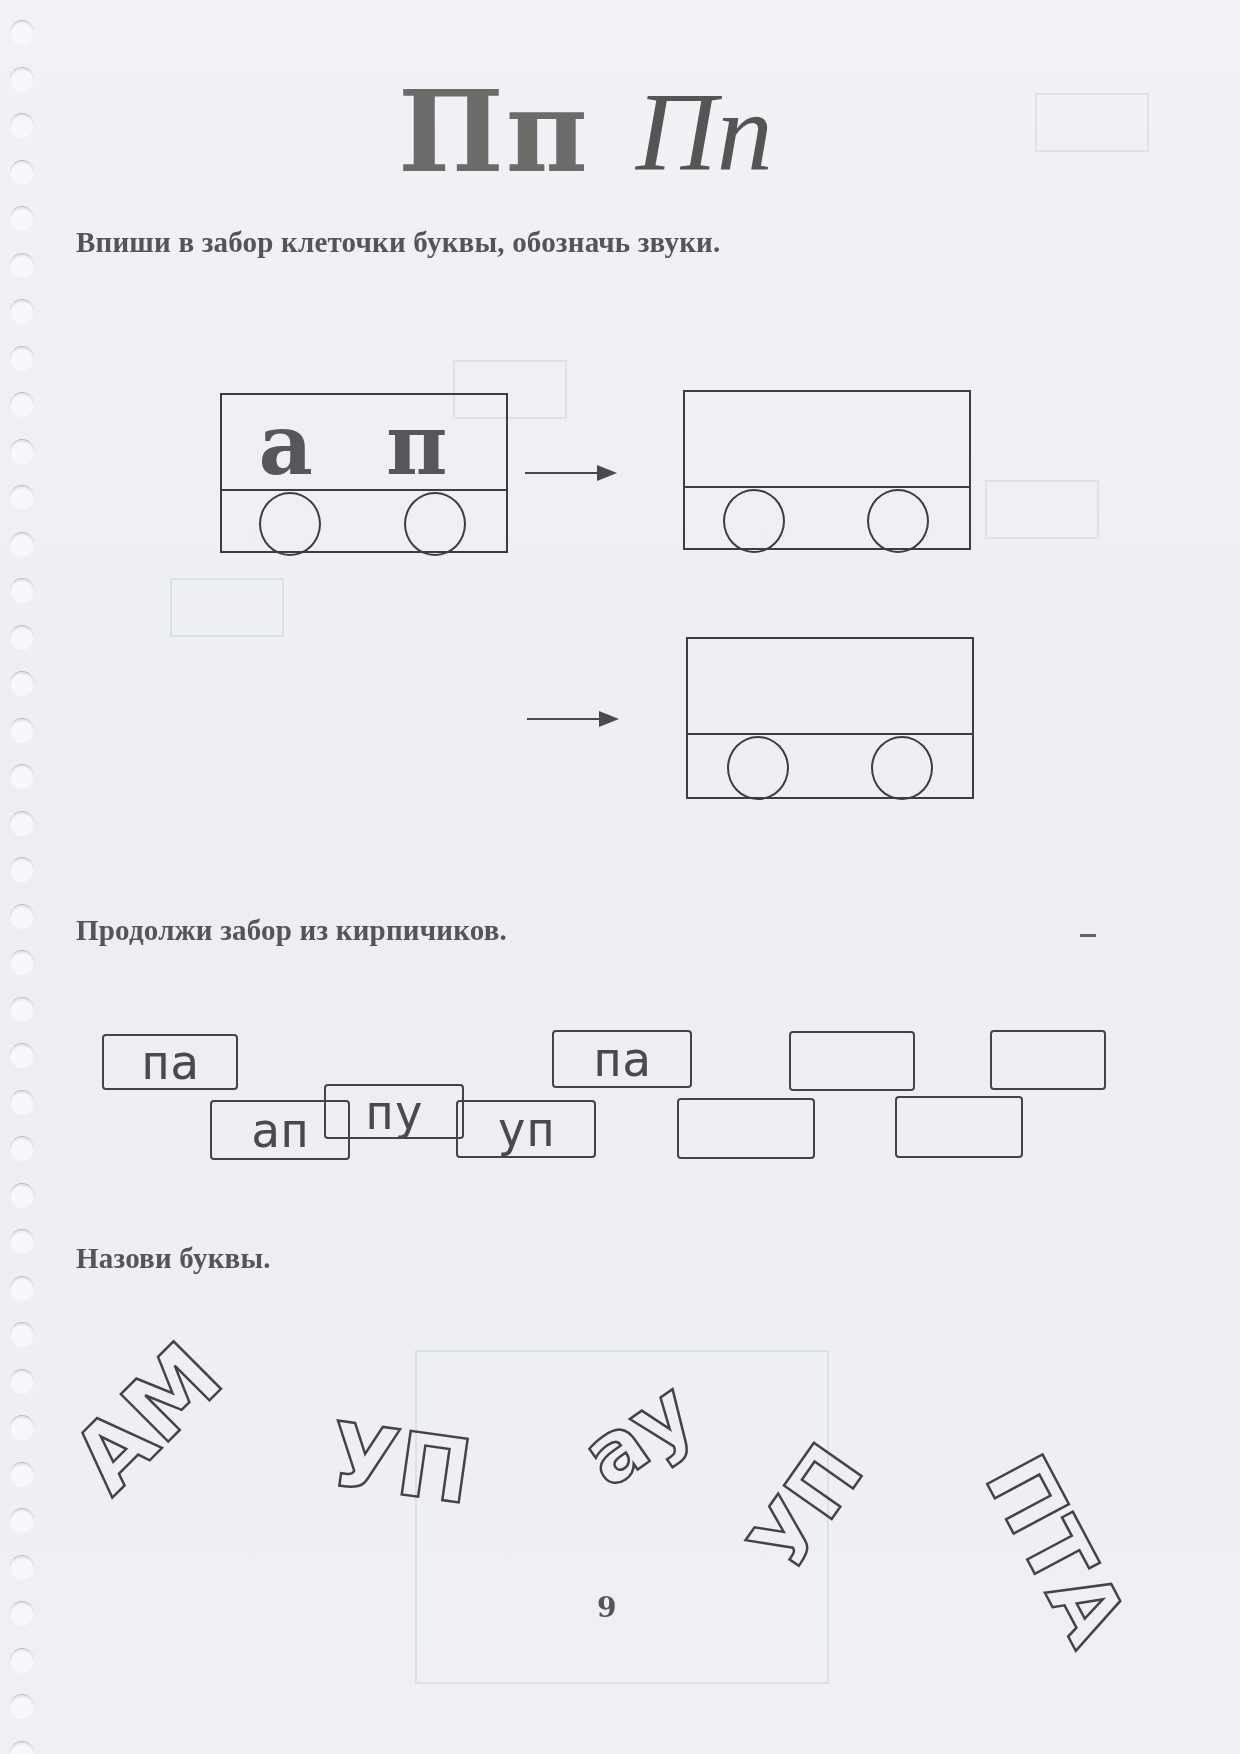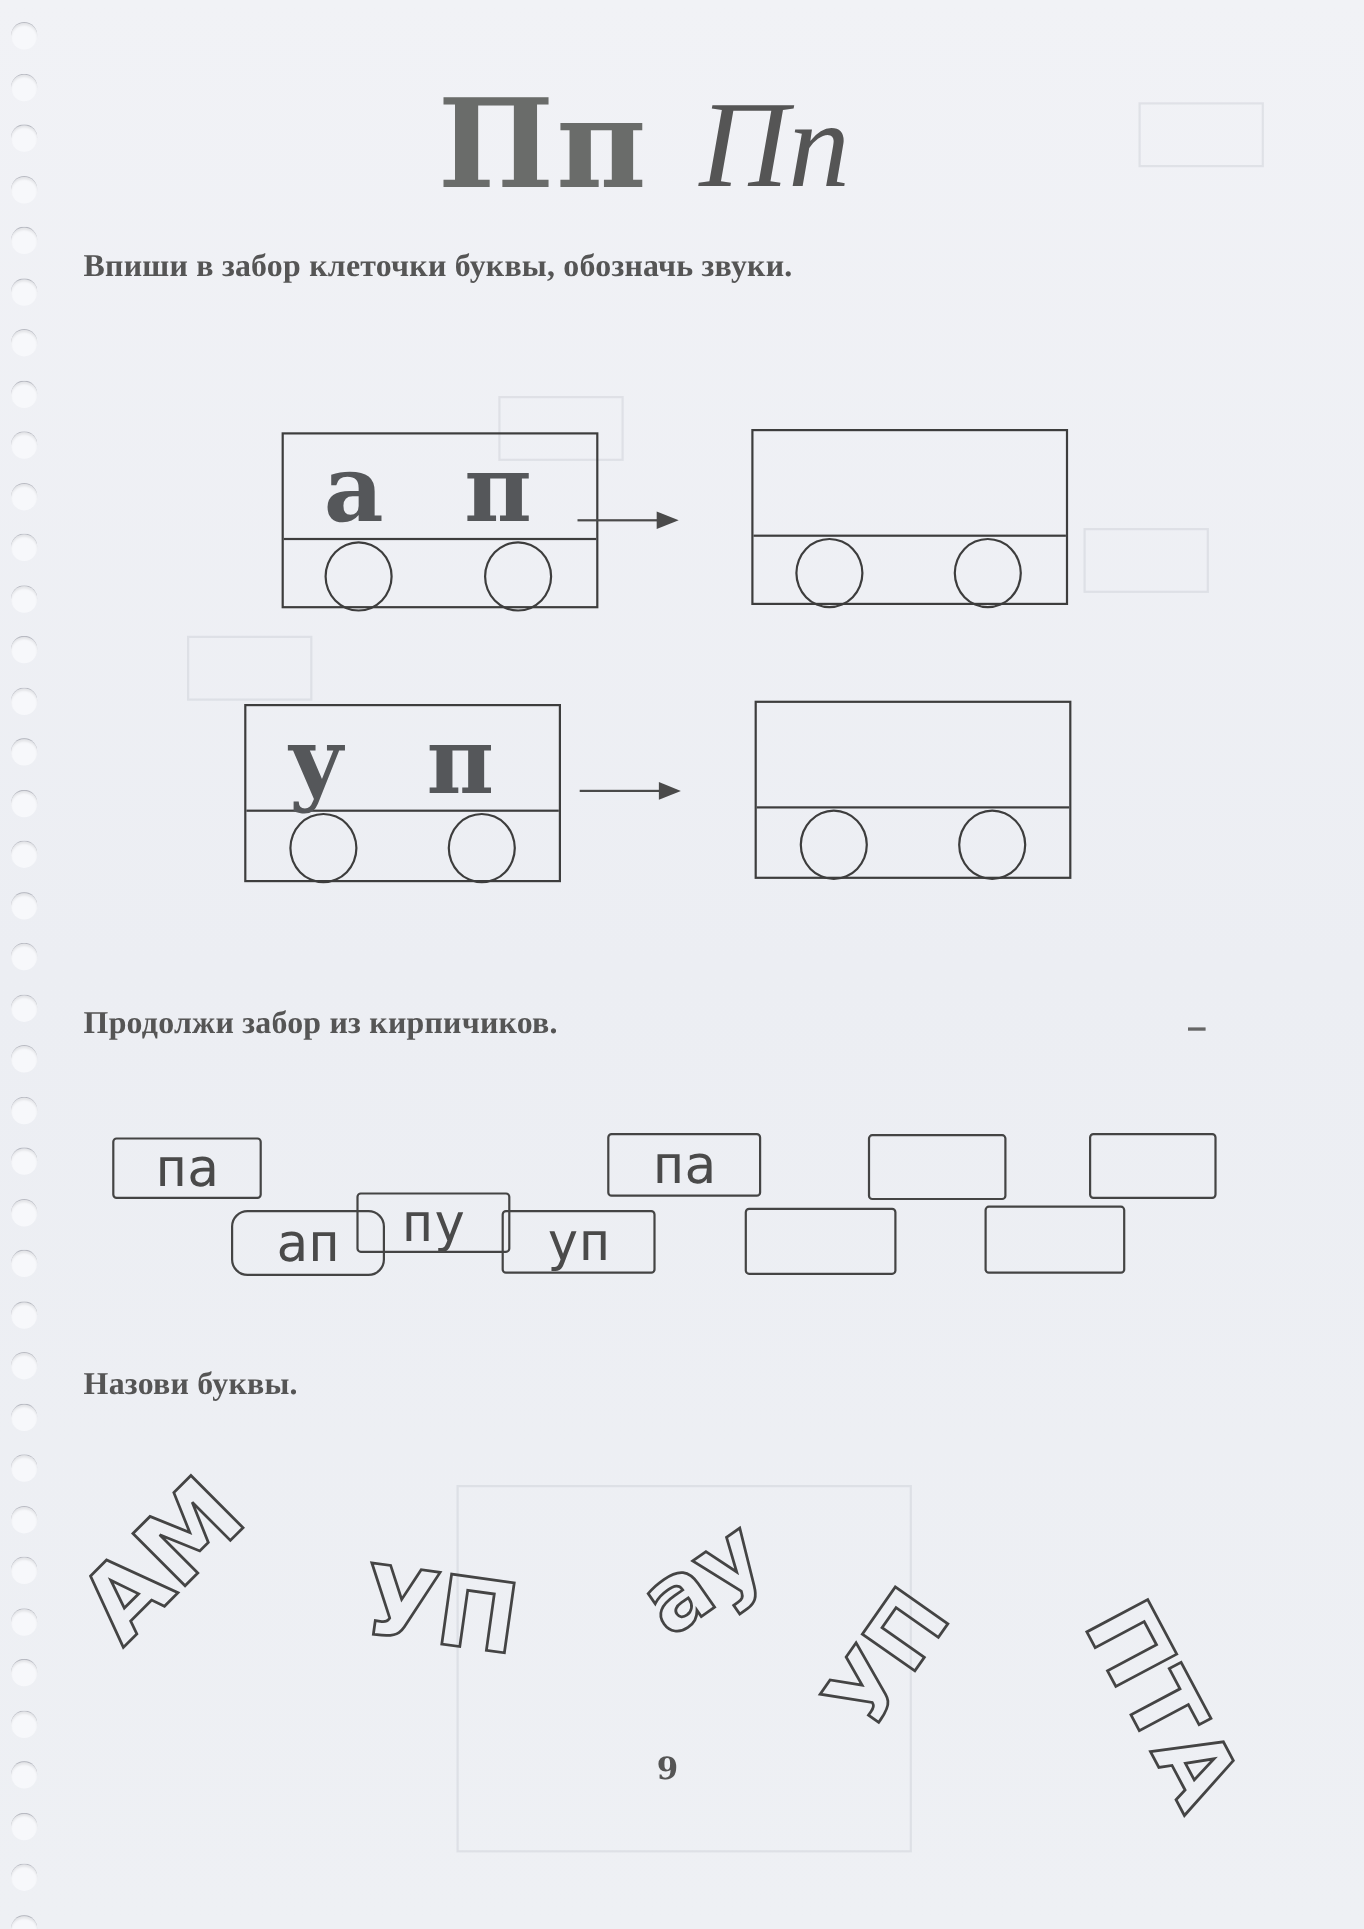--- a/index.html
+++ b/index.html
@@ -94,62 +94,55 @@
 
   <div class="title">
     <span class="title-print">Пп</span>
     <span class="title-script">Пп</span>
   </div>
 
   <div class="instr" style="top:220px;">
     <div>Впиши в забор клеточки буквы, обозначь звуки.</div>
   </div>
 
-  <div class="wagon" style="left:220px;top:393px;width:284px;height:156px;margin-left:36px;">
+  <div class="wagon" style="left:220px;top:393px;width:284px;height:156px;">
     <div class="top" style="height:94px;">
       <span class="letters">а п</span>
     </div>
     <div class="circle" style="left:37px;top:97px;"></div>
     <div class="circle" style="left:182px;top:97px;"></div>
   </div>
   <div class="arrow" style="left:525px;top:472px;width:88px;"></div>
   <div class="wagon" style="left:683px;top:390px;width:284px;height:156px;">
     <div class="top" style="height:94px;">
       <span class="letters"></span>
     </div>
     <div class="circle" style="left:38px;top:97px;"></div>
     <div class="circle" style="left:182px;top:97px;"></div>
   </div>
 
-  <div class="wagon" style="left:222px;top:640px;width:284px;height:158px;">
-    <div class="top" style="height:94px;">
-      <span class="letters">у п</span>
-    </div>
-    <div class="circle" style="left:39px;top:97px;"></div>
-    <div class="circle" style="left:183px;top:97px;"></div>
-  </div>
   <div class="arrow" style="left:527px;top:718px;width:88px;"></div>
   <div class="wagon" style="left:686px;top:637px;width:284px;height:158px;">
     <div class="top" style="height:94px;">
       <span class="letters"></span>
     </div>
     <div class="circle" style="left:39px;top:97px;"></div>
     <div class="circle" style="left:183px;top:97px;"></div>
   </div>
 
   <div class="instr" style="top:908px;">Продолжи забор из кирпичиков.</div>
   <div style="position:absolute;left:1080px;top:934px;width:16px;height:3px;background:#666;"></div>
 
   <div class="brick" style="left:102px;top:1034px;width:132px;height:52px;">па</div>
   <div class="brick" style="left:324px;top:1084px;width:136px;height:51px;">пу</div>
   <div class="brick" style="left:552px;top:1030px;width:136px;height:54px;">па</div>
   <div class="brick" style="left:789px;top:1031px;width:122px;height:56px;"></div>
   <div class="brick" style="left:990px;top:1030px;width:112px;height:56px;"></div>
 
-  <div class="brick" style="left:210px;top:1100px;width:136px;height:56px;border-radius:15px;">ап</div>
+  <div class="brick" style="left:210px;top:1100px;width:136px;height:56px;">ап</div>
   <div class="brick" style="left:456px;top:1100px;width:136px;height:54px;">уп</div>
   <div class="brick" style="left:677px;top:1098px;width:134px;height:57px;"></div>
   <div class="brick" style="left:895px;top:1096px;width:124px;height:58px;"></div>
 
   <div class="instr" style="top:1236px;text-align:right;">Назови буквы.</div>
 
   <div class="rot-letters outline" style="left:90px;top:1430px;font-size:92px;transform:rotate(-45deg);transform-origin:left center;">АМ</div>
   <div class="rot-letters outline" style="left:330px;top:1420px;font-size:88px;transform:rotate(8deg);">УП</div>
   <div class="rot-letters outline" style="left:582px;top:1392px;font-size:84px;transform:rotate(-35deg);">ау</div>
   <div class="rot-letters outline" style="left:770px;top:1520px;font-size:80px;transform:rotate(-55deg);transform-origin:left center;">УП</div>

